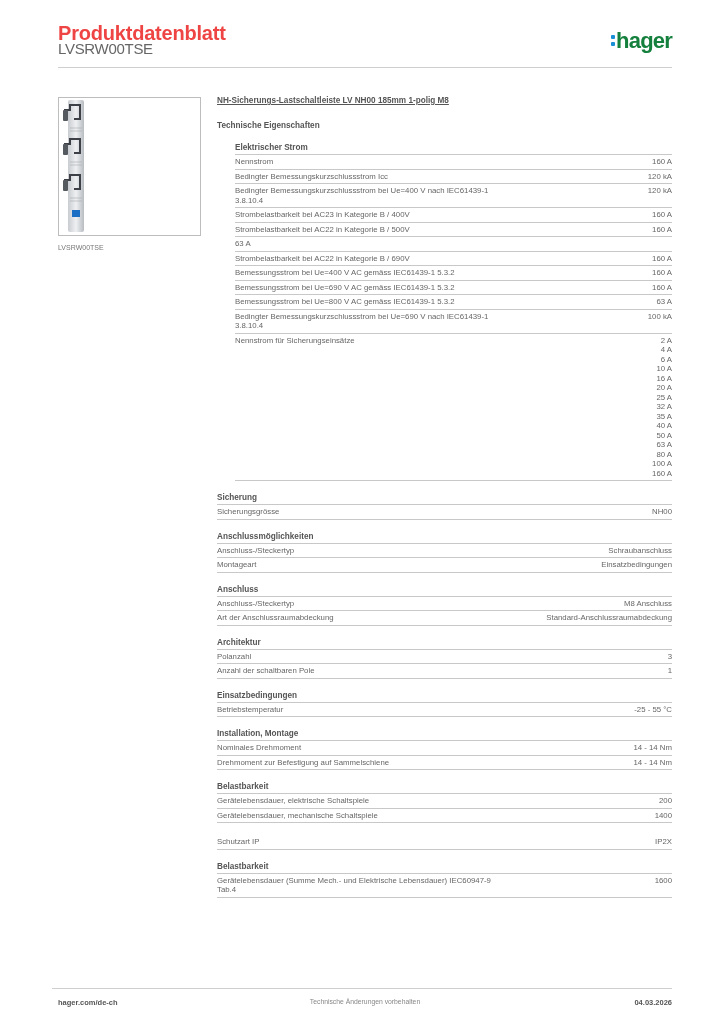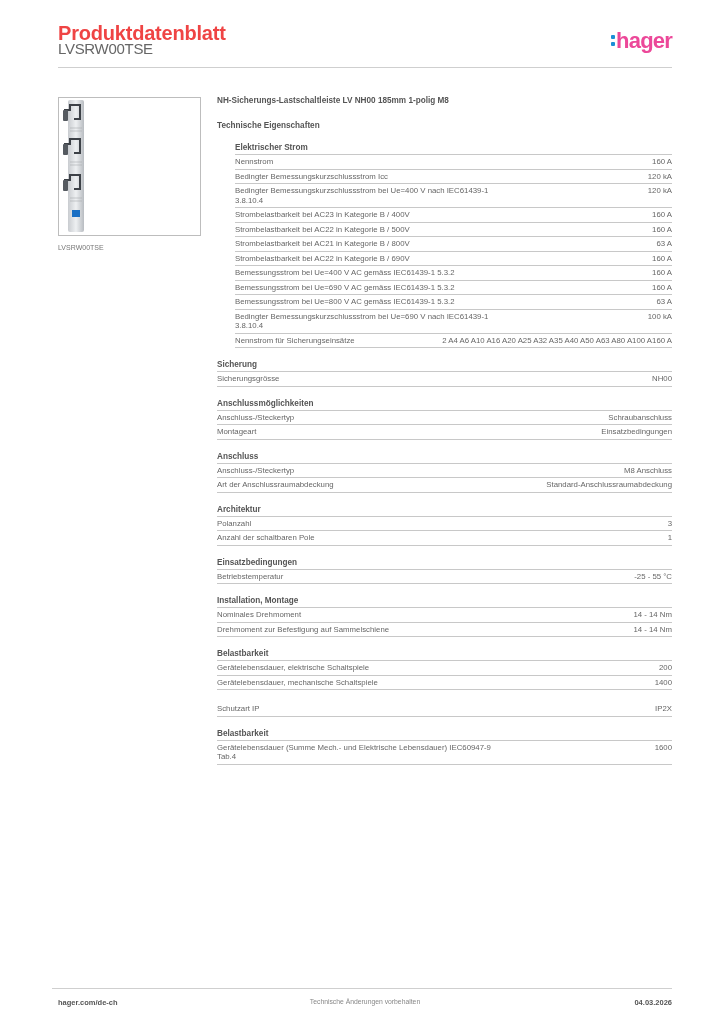--- a/index.html
+++ b/index.html
@@ -2,41 +2,41 @@
 <html><head>
 <meta charset="utf-8">
 <style>
   * { box-sizing: border-box; margin: 0; padding: 0; }
   html, body { width: 724px; height: 1024px; background: #ffffff; overflow: hidden; }
   body { font-family: "Liberation Sans", sans-serif; color: #555; position: relative; }
 
   .header { position: absolute; left: 58px; top: 20px; width: 614px; height: 50px; }
   .doc-title { position: absolute; left: 0; top: 2px; font-size: 20px; font-weight: bold; color: #ef4444; letter-spacing: -0.2px; }
   .doc-code { position: absolute; left: 0; top: 20px; font-size: 15px; color: #666; letter-spacing: -0.3px; }
-  .logo { position: absolute; right: 0; top: 8px; font-size: 22px; font-weight: bold; color: #ec4899; letter-spacing: -0.8px; }
+  .logo { position: absolute; right: 0; top: 8px; font-size: 22px; font-weight: bold; color: #15803d; letter-spacing: -0.8px; }
   .logo .colon { display: inline-block; width: 5px; position: relative; top: -1px; }
   .logo .colon i { display: block; width: 4px; height: 4px; background: #1a8fd6; border-radius: 1px; margin: 3px 0 3px 0; }
   .logo-inner { display: flex; align-items: center; }
   .header-line { position: absolute; left: 58px; top: 67px; width: 614px; height: 1px; background: #cfcfcf; }
 
   .product-box { position: absolute; left: 58px; top: 97px; width: 143px; height: 139px; border: 1px solid #bdbdbd; background: #fff; overflow: hidden; }
   .product-caption { position: absolute; left: 58px; top: 244px; font-size: 7px; color: #777; }
 
   .content { position: absolute; left: 217px; top: 96px; width: 455px; }
-  .product-name { font-size: 8.2px; font-weight: bold; color: #555; height: 14px; line-height: 10px; }
+  .product-name { font-size: 8.2px; font-weight: bold; color: #555; height: 14px; line-height: 10px; text-decoration: underline; }
   .tech-title { font-size: 8.2px; font-weight: bold; color: #555; margin-top: 11px; height: 14px; line-height: 10px; }
 
   .section { margin-top: 12px; }
   .section.first { margin-top: 8px; margin-left: 18px; }
   .section-title { font-size: 8.2px; font-weight: bold; color: #555; height: 12px; line-height: 10px; border-bottom: 1px solid #c8c8c8; }
   .row { display: flex; justify-content: space-between; font-size: 7.8px; color: #666; line-height: 9.5px; padding: 2px 0 2px 0; border-bottom: 1px solid #c8c8c8; }
   .row .label { flex: 1; padding-right: 10px; }
   .row .label.narrow { max-width: 290px; }
   .row .value { text-align: right; white-space: nowrap; }
-  .row .values { text-align: right; display: flex; flex-direction: row; }
+  .row .values { text-align: right; display: flex; flex-direction: column; }
   .row .values span { display: block; line-height: 9.5px; }
 
   .footer-line { position: absolute; left: 52px; top: 988px; width: 620px; height: 1px; background: #cfcfcf; }
   .footer { position: absolute; left: 58px; top: 998px; width: 614px; font-size: 7.5px; }
   .footer-left { position: absolute; left: 0; top: 0; font-weight: bold; color: #555; }
   .footer-center { position: absolute; left: 0; right: 0; top: 0; text-align: center; color: #888; font-size: 6.8px; }
   .footer-right { position: absolute; right: 0; top: 0; font-weight: bold; color: #555; }
 </style>
 </head>
 <body>
@@ -109,21 +109,20 @@
       </div>
     <div class="row">
         <span class="label">Strombelastbarkeit bei AC23 in Kategorie B / 400V</span>
         <span class="value">160 A</span>
       </div>
     <div class="row">
         <span class="label">Strombelastbarkeit bei AC22 in Kategorie B / 500V</span>
         <span class="value">160 A</span>
       </div>
     <div class="row">
-        <span class="label">Strombelastbarkeit bei AC21 in Kategorie B / 800V</span>
         <span class="value">63 A</span>
       </div>
     <div class="row">
         <span class="label">Strombelastbarkeit bei AC22 in Kategorie B / 690V</span>
         <span class="value">160 A</span>
       </div>
     <div class="row">
         <span class="label">Bemessungsstrom bei Ue=400 V AC gemäss IEC61439-1 5.3.2</span>
         <span class="value">160 A</span>
       </div>

